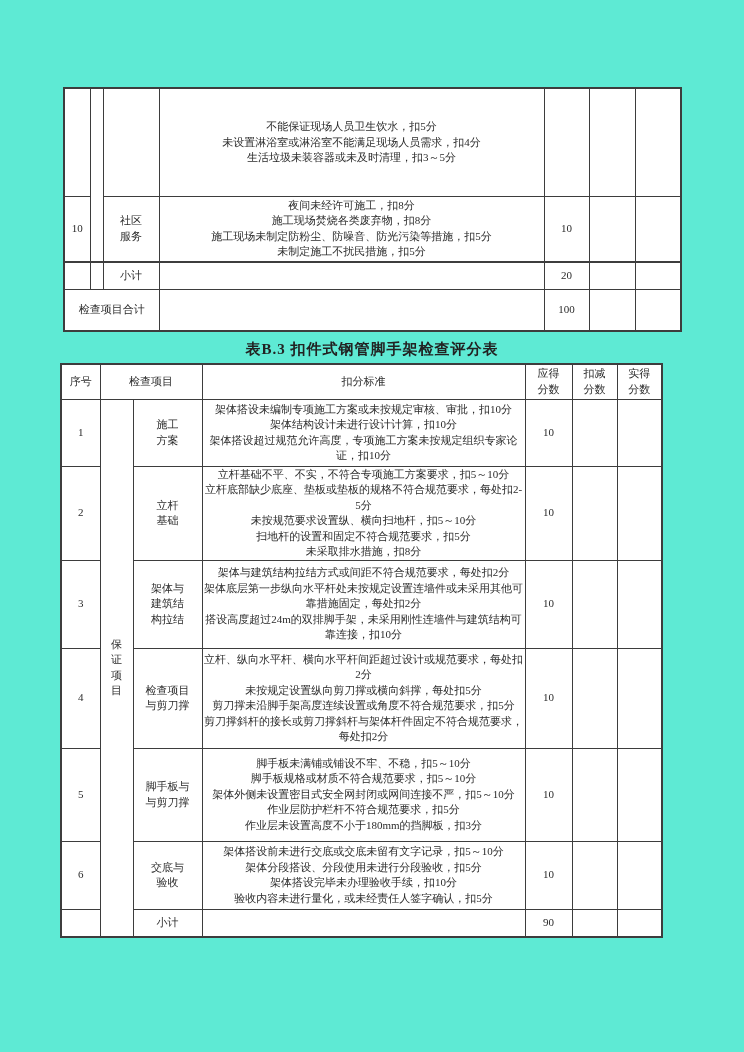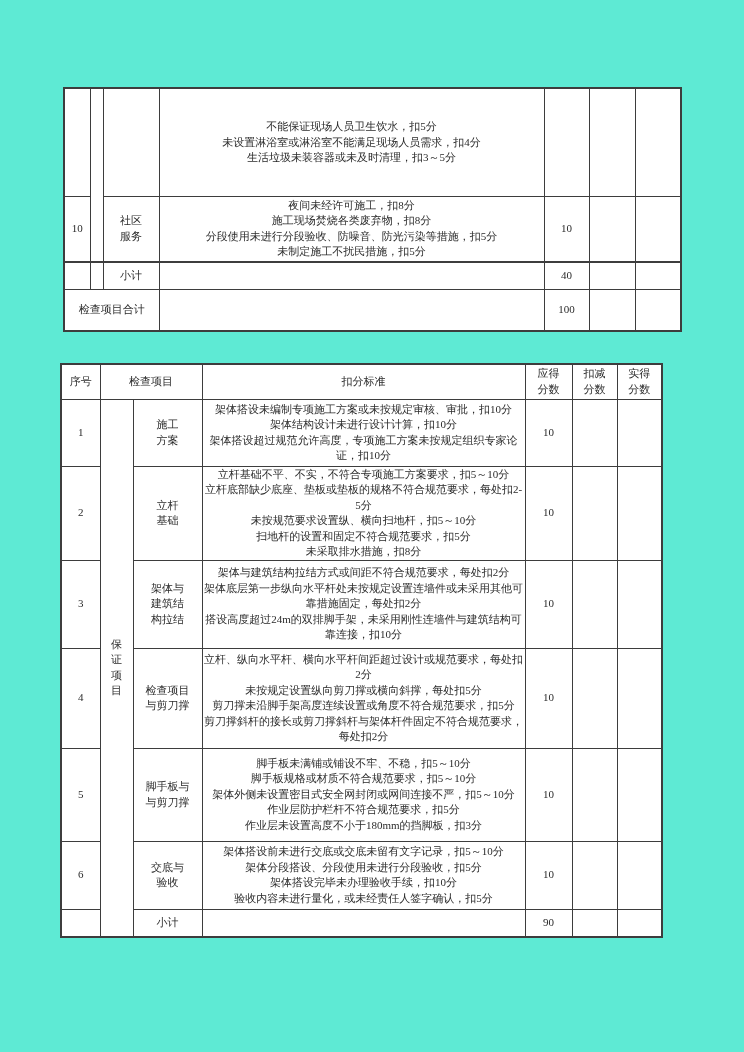--- a/index.html
+++ b/index.html
@@ -58,45 +58,46 @@
       <td></td>
       <td></td>
       <td></td>
     </tr>
     <tr style="height:66px">
       <td>10</td>
       <td class="pre">社区
 服务</td>
       <td class="crit">夜间未经许可施工，扣8分
 施工现场焚烧各类废弃物，扣8分
-分段使用未进行分段验收、防噪音、防光污染等措施，扣5分
+施工现场未制定防粉尘、防噪音、防光污染等措施，扣5分
 未制定施工不扰民措施，扣5分</td>
       <td>10</td>
       <td></td>
       <td></td>
     </tr>
     <tr style="height:27px" class="thick-top">
       <td></td>
       <td></td>
       <td>小计</td>
       <td class="crit"></td>
-      <td>40</td>
+      <td>20</td>
       <td></td>
       <td></td>
     </tr>
     <tr style="height:42px">
       <td colspan="3">检查项目合计</td>
       <td class="crit"></td>
       <td>100</td>
       <td></td>
       <td></td>
     </tr>
   </tbody>
     </table>
 
+  <div class="tbl-title">表B.3 扣件式钢管脚手架检查评分表</div>
 
   <table class="tbl" style="left:60px;top:363px;width:601px;">
     <colgroup>
       <col style="width:39px">
         <col style="width:33px">
         <col style="width:69px">
       <col style="width:323px">
         <col style="width:47px">
         <col style="width:45px">
         <col style="width:45px">

